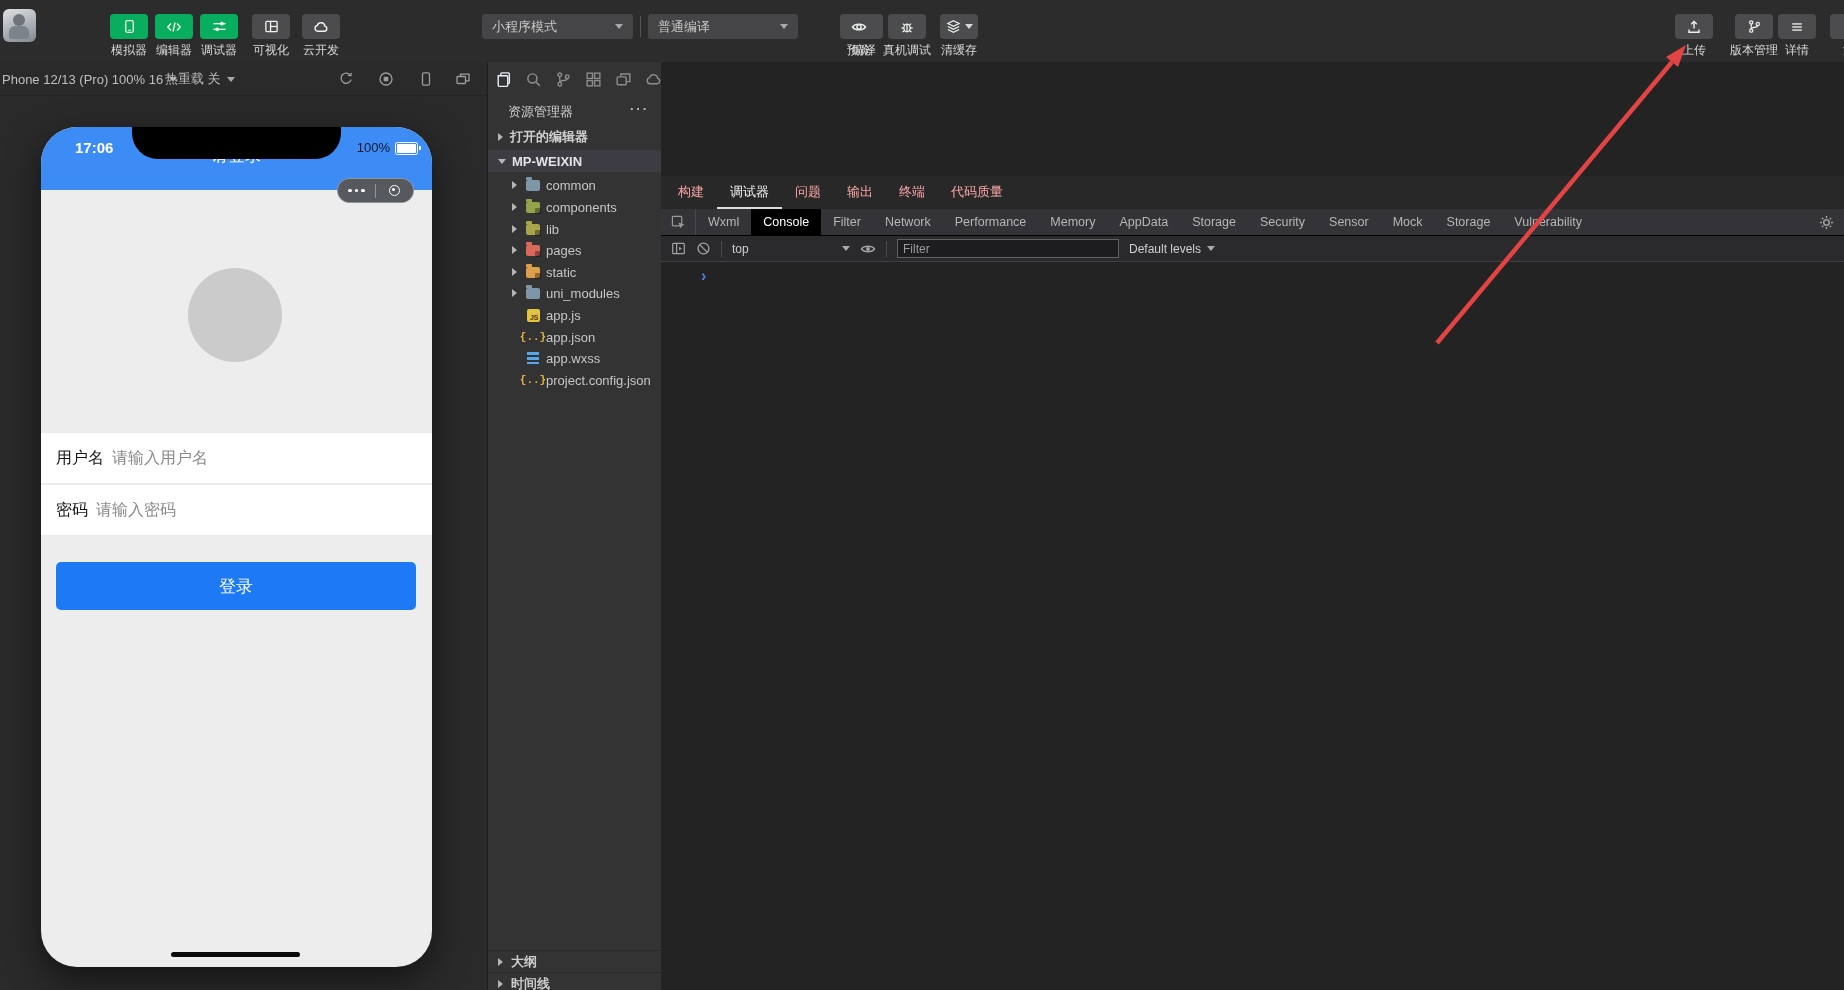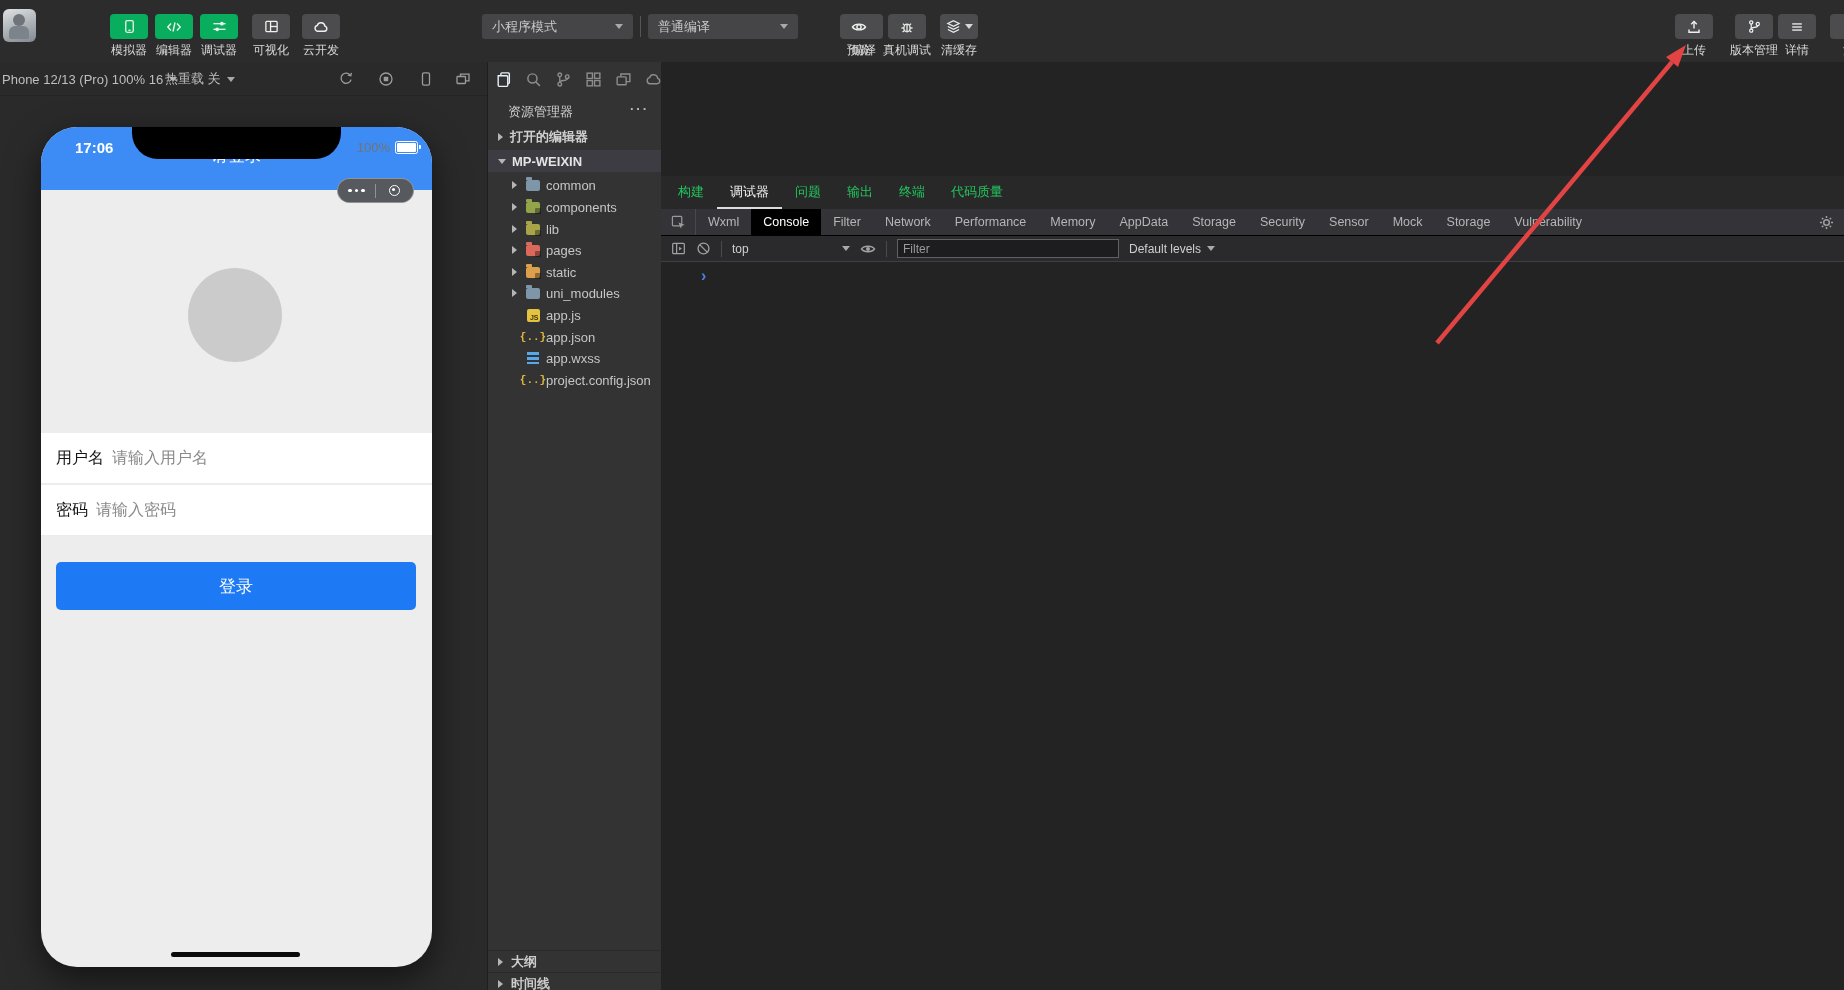--- a/index.html
+++ b/index.html
@@ -28,21 +28,21 @@
   .simrow .txt{position:absolute;top:0;height:34px;display:flex;align-items:center;gap:6px;white-space:nowrap;}
   .simbtn{position:absolute;top:9px;color:#9c9c9c;}
   
   .simarea{position:absolute;left:0;top:96px;width:487px;height:894px;background:#2a2a2b;}
   .phone{position:absolute;left:41px;top:31px;width:391px;height:840px;border-radius:36px;background:#ededed;
          overflow:hidden;box-shadow:0 12px 34px rgba(0,0,0,.55);}
   .ph-head{position:absolute;left:0;top:0;width:100%;height:63px;background:#3d8cf6;}
   .ph-title{position:absolute;left:0;top:18px;width:100%;text-align:center;color:#fff;font-size:17px;line-height:21px;}
   .notch{position:absolute;left:91px;top:0;width:209px;height:32px;background:#000;border-radius:0 0 26px 26px;}
   .ph-time{position:absolute;left:34px;top:12px;color:#fff;font-size:15px;font-weight:600;}
-  .ph-batt{position:absolute;right:14px;top:13px;display:flex;align-items:center;gap:5px;color:#737373;font-size:13px;}
+  .ph-batt{position:absolute;right:14px;top:13px;display:flex;align-items:flex-end;gap:5px;color:#0f172a;font-size:13px;}
   .battery{width:21px;height:11px;border:1px solid #fff;border-radius:2.5px;position:relative;}
   .battery::before{content:"";position:absolute;left:1px;top:1px;right:1px;bottom:1px;background:#fff;border-radius:1px;}
   .battery::after{content:"";position:absolute;right:-4px;top:2.5px;width:2.5px;height:4px;background:#fff;border-radius:0 1px 1px 0;}
   .capsule{position:absolute;left:296px;top:51px;width:77px;height:25px;border-radius:13px;background:#565a5e;
            border:1px solid rgba(255,255,255,.35);box-sizing:border-box;display:flex;align-items:center;}
   .cap-half{flex:1;display:flex;align-items:center;justify-content:center;height:100%;}
   .cap-div{width:1px;height:14px;background:rgba(255,255,255,.35);}
   .dots3{display:flex;gap:3px;}
   .dots3 i{width:3.5px;height:3.5px;border-radius:50%;background:#fff;}
   .cap-home{width:9px;height:9px;border:1.5px solid #fff;border-radius:50%;position:relative;}
@@ -75,21 +75,21 @@
   .fi-js{width:13px;height:13px;background:#e3c341;border-radius:2px;color:#453500;font-size:7px;font-weight:bold;
          display:flex;align-items:flex-end;justify-content:flex-end;padding:0 1px 1px 0;box-sizing:border-box;}
   .fi-json{color:#dfb43d;font-size:11px;font-weight:bold;font-family:"Liberation Mono","DejaVu Sans Mono",monospace;}
   .fi-wxss{width:12px;height:12px;background:
      linear-gradient(to bottom,#57a8ea 0 2.5px,transparent 2.5px 5px,#57a8ea 5px 7.5px,transparent 7.5px 9.5px,#57a8ea 9.5px 12px);}
   .bsec{position:absolute;left:0;width:173px;height:22px;display:flex;align-items:center;gap:8px;padding-left:10px;
         box-sizing:border-box;color:#cccccc;font-size:13px;font-weight:bold;background:#333334;border-top:1px solid #2a2a2a;cursor:pointer;}
   
   .dbg{position:absolute;left:661px;top:62px;width:1183px;height:928px;background:#232323;}
   .buildtabs{position:absolute;left:0;top:114px;width:100%;height:33px;display:flex;align-items:stretch;padding-left:4px;background:#282828;}
-  .btab{padding:0 13px;display:flex;align-items:center;font-size:13px;color:#22c55e;cursor:pointer;border-bottom:2px solid transparent;box-sizing:border-box;}
+  .btab{padding:0 13px;display:flex;align-items:center;font-size:13px;color:#fca5a5;cursor:pointer;border-bottom:2px solid transparent;box-sizing:border-box;}
   .btab.on{color:#f2f2f2;border-bottom-color:#dcdcdc;}
   .devtabs{position:absolute;left:0;top:147px;width:100%;height:27px;background:#333338;border-bottom:1px solid #000;
            display:flex;align-items:stretch;box-sizing:border-box;}
   .dt-inspect{width:34px;display:flex;align-items:center;justify-content:center;color:#9a9a9a;border-right:1px solid #47474c;cursor:pointer;}
   .dtab{padding:0 12px;display:flex;align-items:center;font-size:12.5px;color:#b6b6b6;cursor:pointer;white-space:nowrap;}
   .dtab.on{background:#000;color:#fff;}
   .dt-gear{position:absolute;right:10px;top:0;height:27px;display:flex;align-items:center;color:#a0a0a0;cursor:pointer;}
   .contoolbar{position:absolute;left:0;top:174px;width:100%;height:26px;background:#2a2a2c;border-bottom:1px solid #3f3f41;
               display:flex;align-items:center;gap:10px;padding-left:10px;box-sizing:border-box;}
   .ct-sep{width:1px;height:16px;background:#4a4a4a;}

